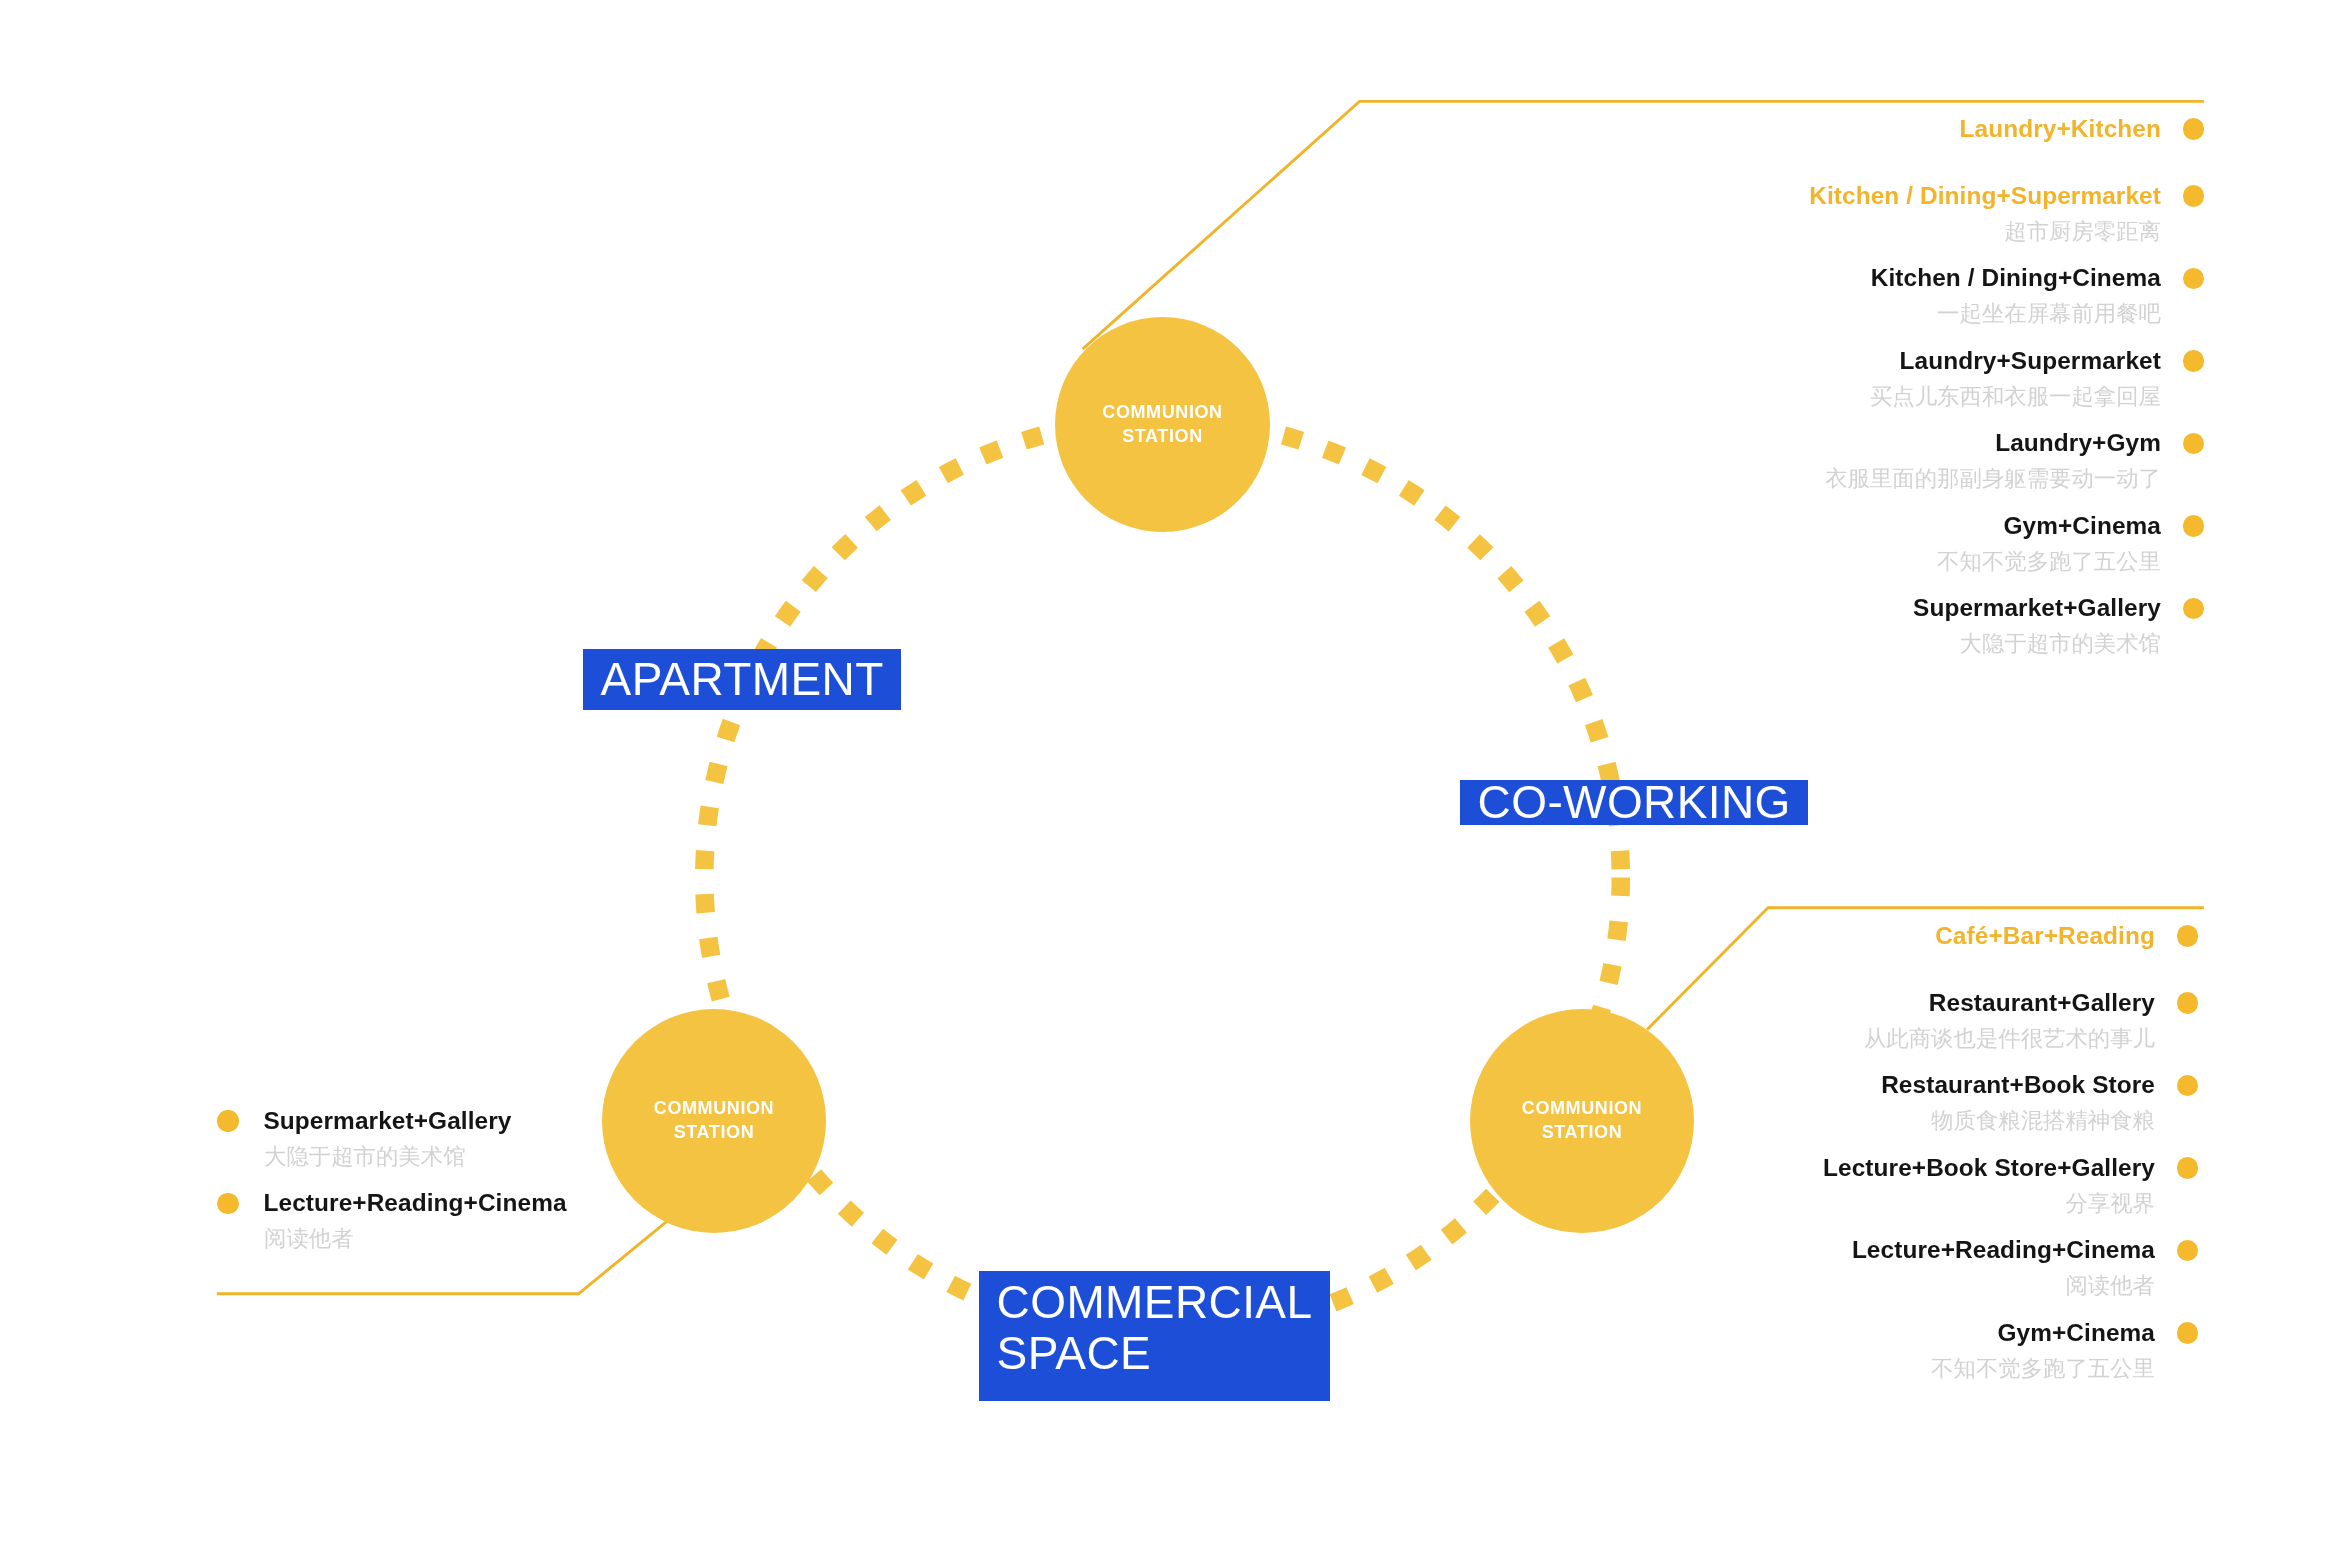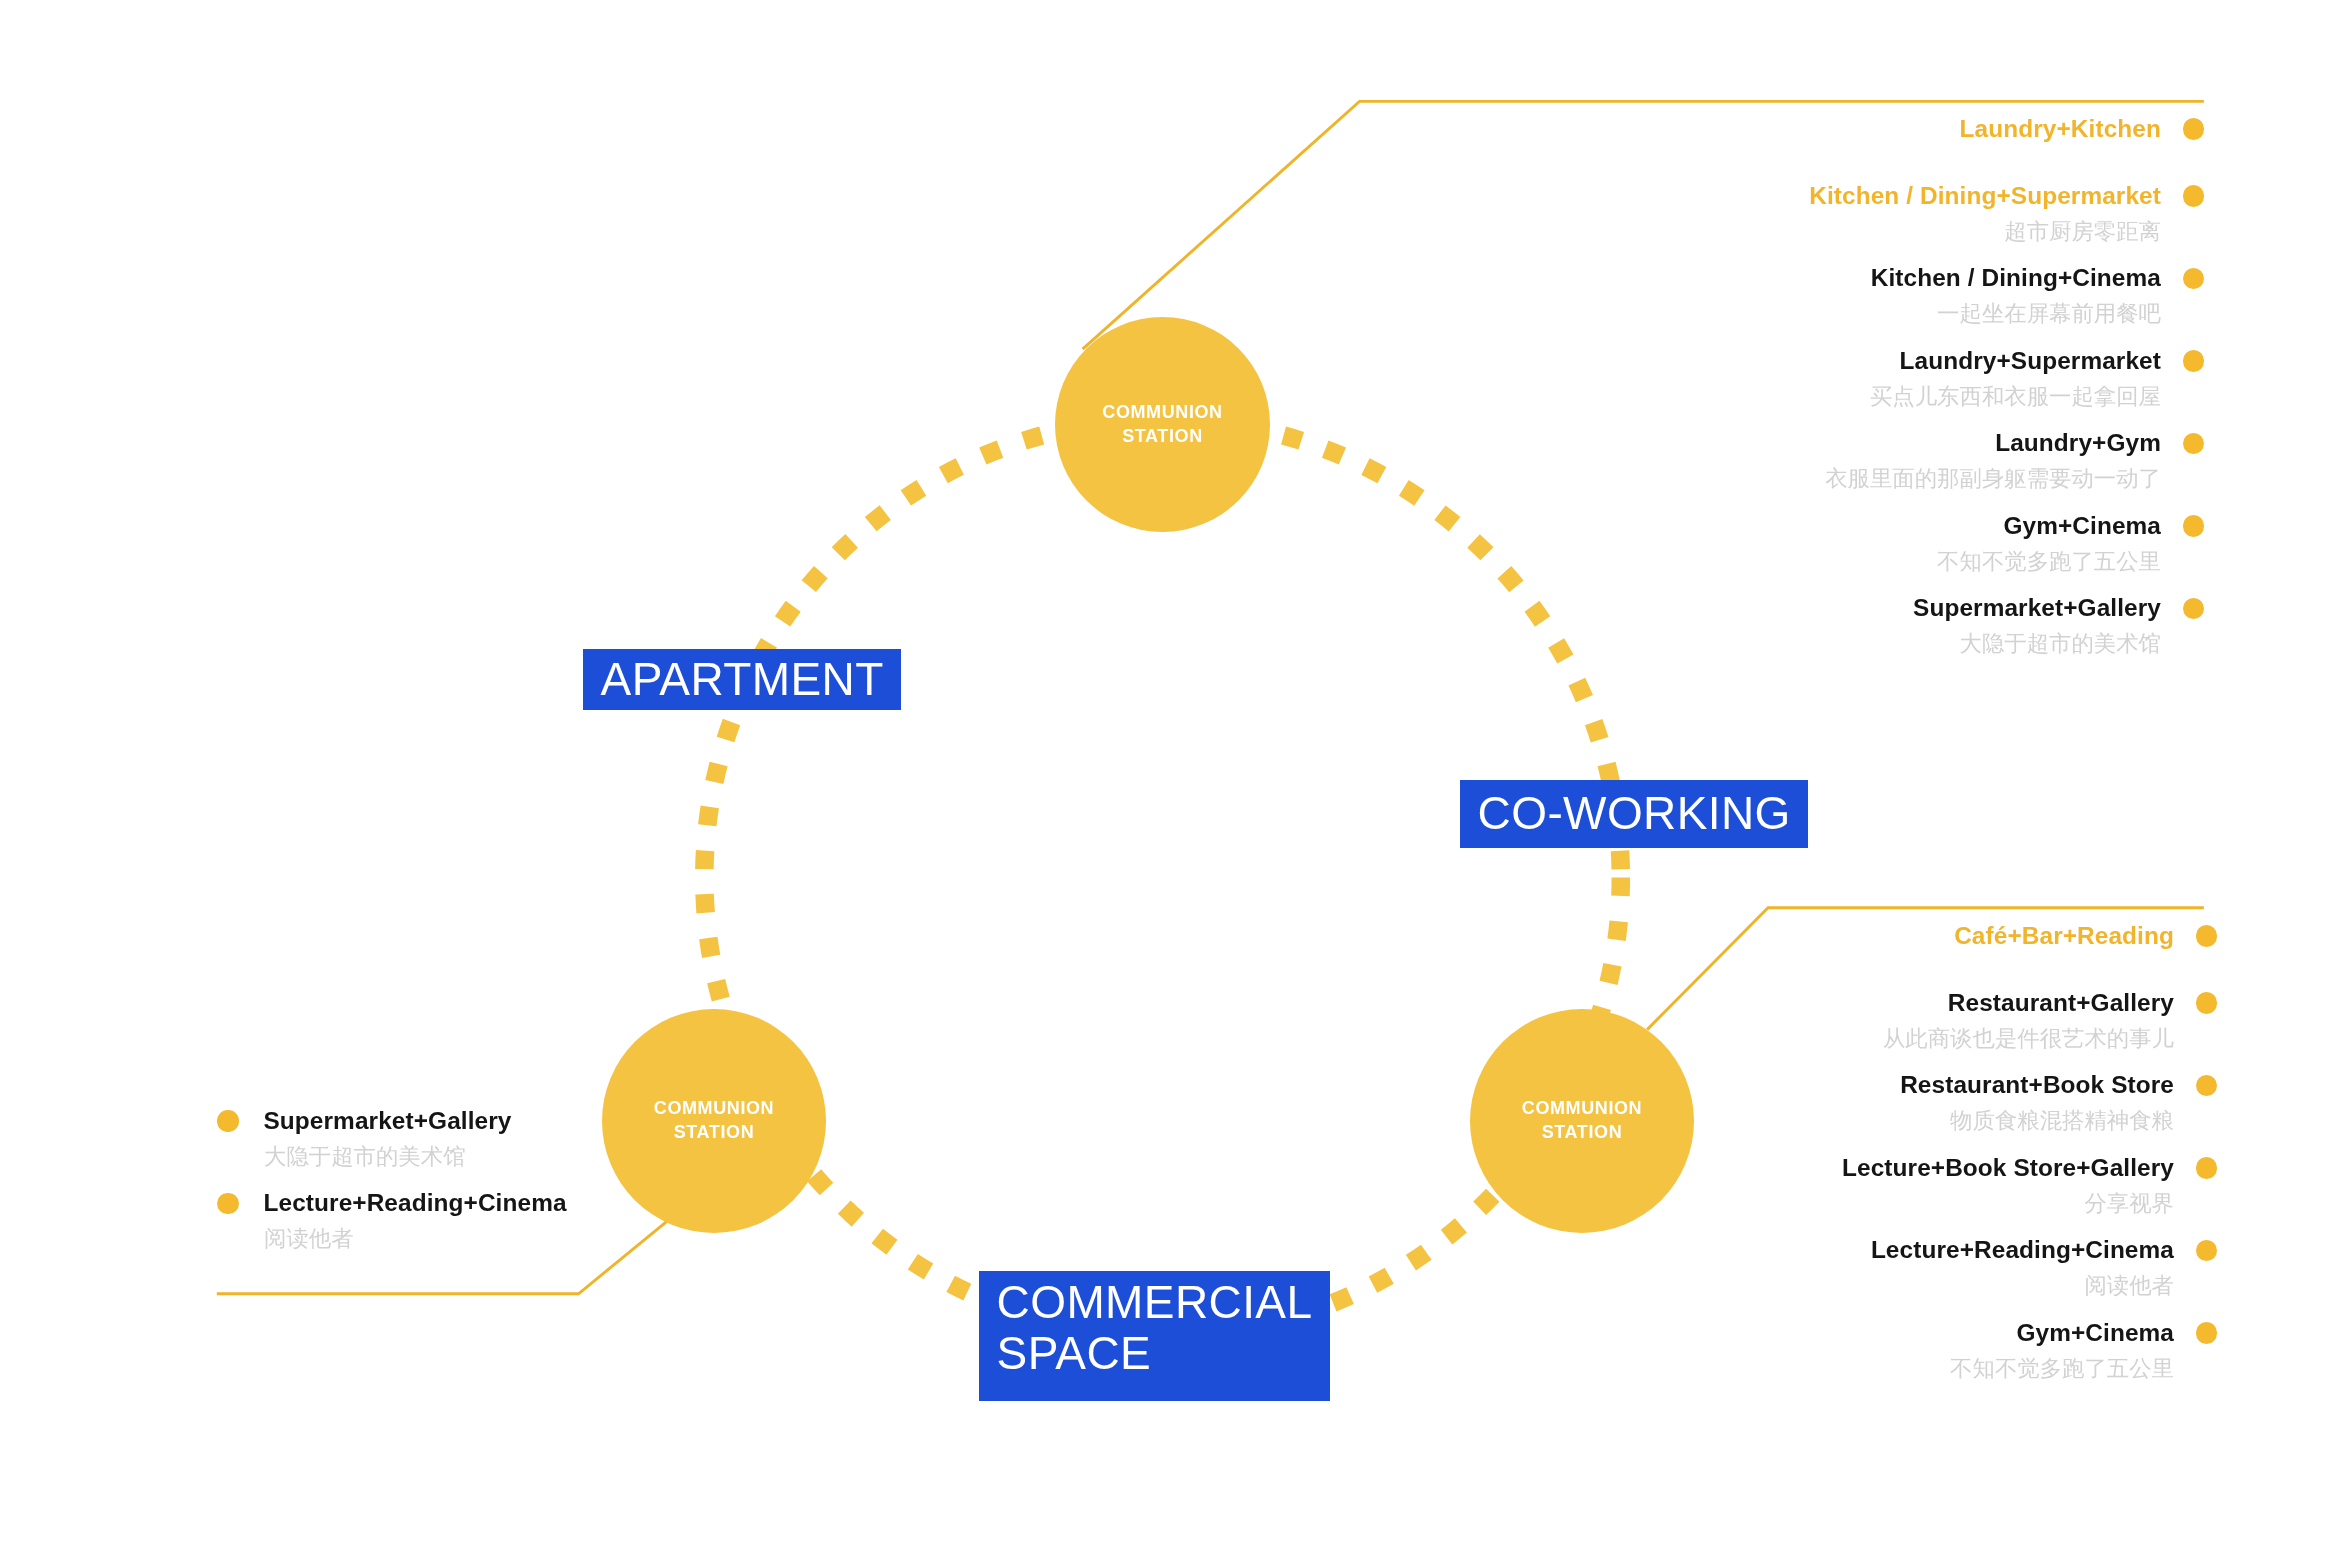--- a/index.html
+++ b/index.html
@@ -9,33 +9,33 @@
 
   .station{position:absolute;border-radius:50%;background:#F5C342;display:flex;align-items:center;justify-content:center;text-align:center;}
   .station .st-label{color:#ffffff;font-weight:bold;font-size:18px;line-height:1.32;letter-spacing:0.6px;white-space:pre-line;}
   #station-top{left:1055px;top:317px;width:215px;height:215px;}
   #station-left{left:602px;top:1009px;width:224px;height:224px;}
   #station-right{left:1470px;top:1009px;width:224px;height:224px;}
 
   .zonebox{position:absolute;background:#1d4ed8;color:#ffffff;display:flex;align-items:center;}
   .zonebox .zb-label{font-size:46px;font-weight:400;letter-spacing:0.4px;line-height:1.12;white-space:pre-line;}
   #zone-apartment{left:583px;top:649px;height:61px;padding:0 17.6px;}
-  #zone-coworking{left:1460px;top:780px;height:68px;padding:0 17.6px;}
+  #zone-coworking{left:1460px;top:780px;height:45px;padding:0 17.6px;}
   #zone-commercial{left:979px;top:1271px;height:124px;padding:5.9px 17.6px 0 17.6px;align-items:flex-start;}
 
   
   .list{position:absolute;}
   .list .row{display:flex;align-items:center;justify-content:flex-end;text-align:right;}
   .list .dot{width:21.5px;height:21.5px;border-radius:50%;background:#F4B92C;flex:0 0 auto;}
   .list .title{font-size:24.4px;font-weight:bold;color:#151515;letter-spacing:0.1px;margin-right:21.5px;white-space:nowrap;}
   .list .title.accent{color:#F2B42A;}
   .list .sub{font-size:22.4px;color:#d2d2d2;text-align:right;margin:5.9px 43px 0 0;white-space:nowrap;font-family:"DejaVu Sans","Liberation Sans",sans-serif;}
 
   #list-right-top{right:125px;top:115px;}
-  #list-right-bottom{right:112px;top:922px;}
+  #list-right-bottom{right:131px;top:922px;}
   .entry{margin-bottom:17.6px;}
   .entry.gap{margin-bottom:39px;}
 
   
   #list-left{left:217px;top:1107px;}
   #list-left .row{justify-content:flex-start;}
   #list-left .dot{margin-right:25px;}
   #list-left .title{margin-right:0;}
   #list-left .sub{text-align:left;margin:5.9px 0 0 47px;}
 </style>

